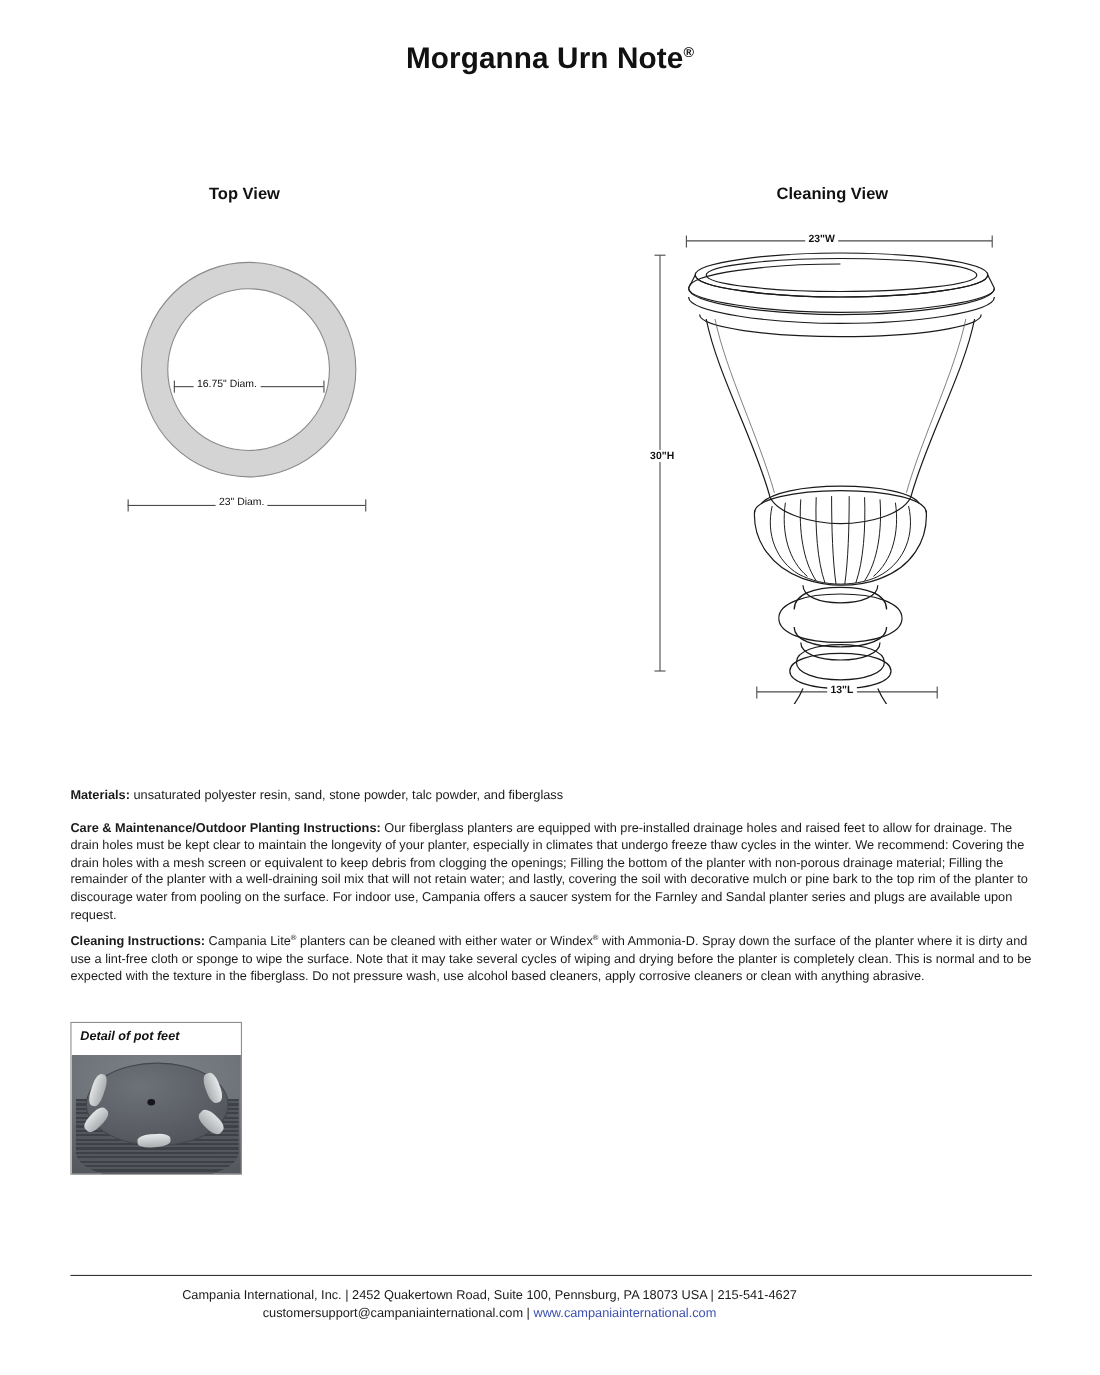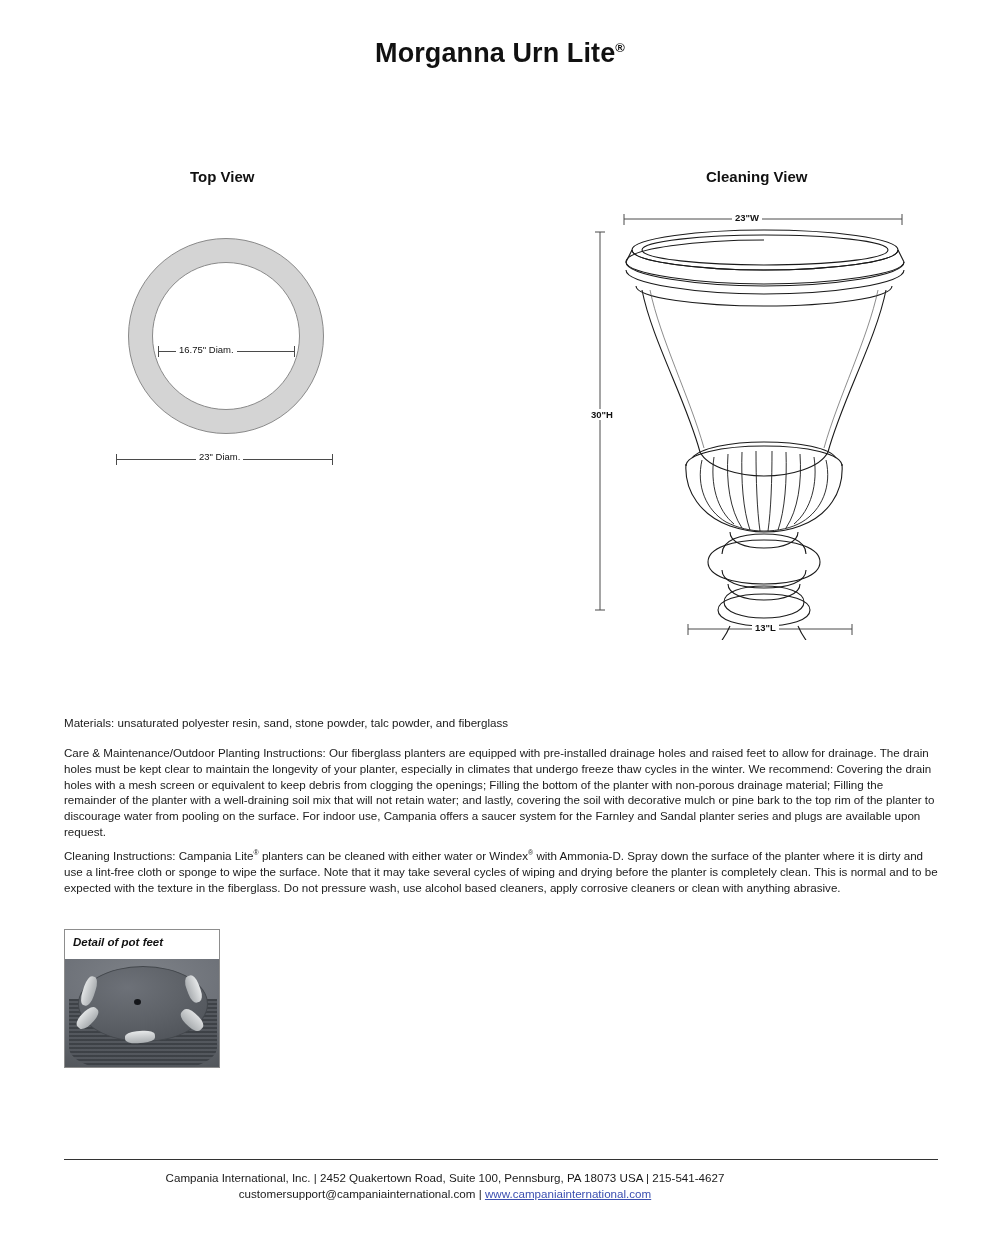--- a/index.html
+++ b/index.html
@@ -142,21 +142,21 @@
     left: 64px;
     width: 874px;
     font-size: 11.6px;
     line-height: 1.36;
     color: #1a1a1a;
     text-align: left;
   }
   #materials-block { top: 715px; }
   #care-block      { top: 745px; }
   #cleaning-block  { top: 848px; }
-  .lead { font-weight: normal; }
+  .lead { font-weight: bold; }
   .body-block sup {
     font-size: 7px;
     vertical-align: super;
     line-height: 0;
   }
 
   
   .detail-box {
     position: absolute;
     left: 64px;
@@ -267,30 +267,29 @@
     top: 1170px;
     width: 890px;
     text-align: center;
     font-size: 11.6px;
     line-height: 1.42;
     color: #1a1a1a;
   }
   .footer a,
   .footer .link {
     color: #3b4fb0;
-    text-decoration: underline;
   }
 </style>
 </head>
 <body>
 
 <div class="page">
 
   <div class="title">
-    <span>Morganna Urn Lite</span><sup>®</sup>
+    <span>Morganna Urn Note</span><sup>®</sup>
   </div>
 
   <div class="view-label" id="label-top-view">Top View</div>
   <div class="view-label" id="label-iso-view">Cleaning View</div>
 
   <div class="topview">
     <div class="ring-outer"></div>
     <div class="ring-inner"></div>
 
     <div class="dimline" id="inner-dim-line"></div>

